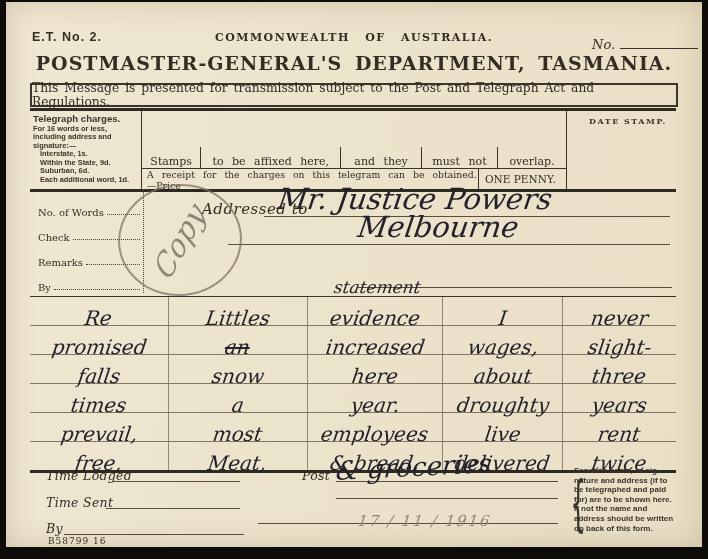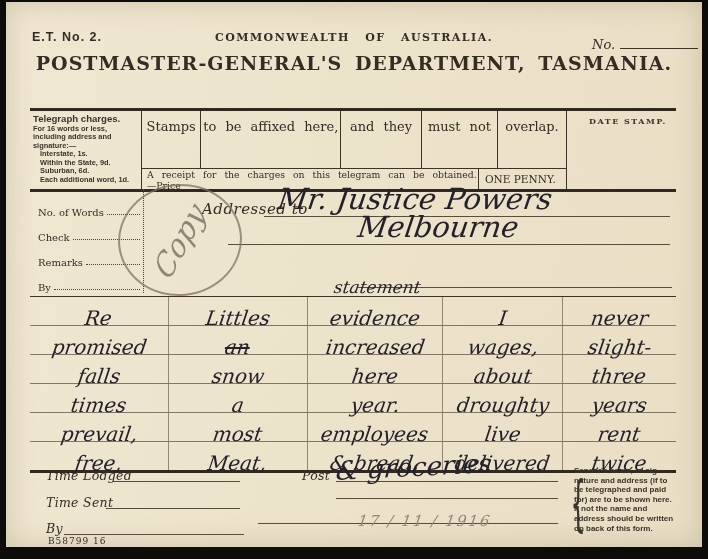--- a/index.html
+++ b/index.html
@@ -25,21 +25,21 @@
   
   .charges{left:24px;top:106px;width:646px;height:78px;border-top:3px solid #2e2921;border-bottom:3px solid #2e2921;display:flex;}
   .charges-left{width:112px;border-right:1px solid #3a342c;padding:2px 3px;box-sizing:border-box;
                 font-family:"Liberation Sans",sans-serif;font-weight:bold;color:#3a342c;}
   .charges-title{font-size:9.6px;}
   .charges-intro{font-size:7.4px;line-height:8.4px;margin-top:1px;}
   .charges-item{font-size:7.4px;line-height:8.6px;margin-left:7px;}
   .charges-mid{flex:1;display:flex;flex-direction:column;}
   .stamps-row{flex:1;display:flex;}
   .stamp-cell{border-right:1px solid #3a342c;display:flex;justify-content:center;
-              padding-top:8px;font-size:13px;word-spacing:5px;box-sizing:border-box;}
+              padding-top:8px;font-size:11px;word-spacing:5px;box-sizing:border-box;margin-top:36px;}
   .sc0{width:14%;} .sc1{width:33%;} .sc2{width:19%;} .sc3{width:18%;} .sc4{width:16%;border-right:none;}
   .receipt-row{height:20px;border-top:1px solid #3a342c;display:flex;align-items:flex-start;}
   .receipt-text{flex:1;font-size:9.3px;word-spacing:5px;padding-left:5px;}
   .price{width:88px;border-left:1px solid #3a342c;font-size:10.5px;padding:4px 0 3px 6px;align-self:stretch;box-sizing:border-box;}
   .charges-right{width:110px;border-left:1px solid #3a342c;box-sizing:border-box;padding:5px 0 0 22px;}
   .datestamp{font-size:8px;letter-spacing:1.5px;font-weight:bold;color:#3a342c;}
   
   .fields-box{left:24px;top:187px;width:114px;height:104px;border-right:1.6px dotted #4c453b;box-sizing:border-box;padding:4px 2px 0 8px;}
   .field-row{display:flex;align-items:flex-end;height:25px;font-size:10px;color:#332d26;}
   .leader{flex:1;border-bottom:1.6px dotted #4c453b;margin:0 1px 3px 3px;}
@@ -72,20 +72,21 @@
 <div class="stage">
   <div class="paper">
 
     <div class="abs formno ink" style="left:26px;top:28px;">E.T. No. 2.</div>
     <div class="abs commonwealth ink" style="left:0;top:29px;">COMMONWEALTH OF AUSTRALIA.</div>
     <div class="abs dept ink" style="left:0;top:50px;">POSTMASTER-GENERAL'S DEPARTMENT, TASMANIA.</div>
     <div class="abs" style="left:586px;top:32px;">
       <span class="no-label ink">No.</span>
       <span class="no-line"></span>
     </div>
+    <div class="abs notice-box ink">This Message is presented for transmission subject to the Post and Telegraph Act and Regulations.</div>
 
     <div class="abs charges">
       <div class="charges-left">
         <div class="charges-title">Telegraph charges.</div>
         <div class="charges-intro">For 16 words or less, including address and signature:—</div>
         <div class="charges-item">Interstate, 1s.</div>
         <div class="charges-item">Within the State, 9d.</div>
         <div class="charges-item">Suburban, 6d.</div>
         <div class="charges-item">Each additional word, 1d.</div>
       </div>

